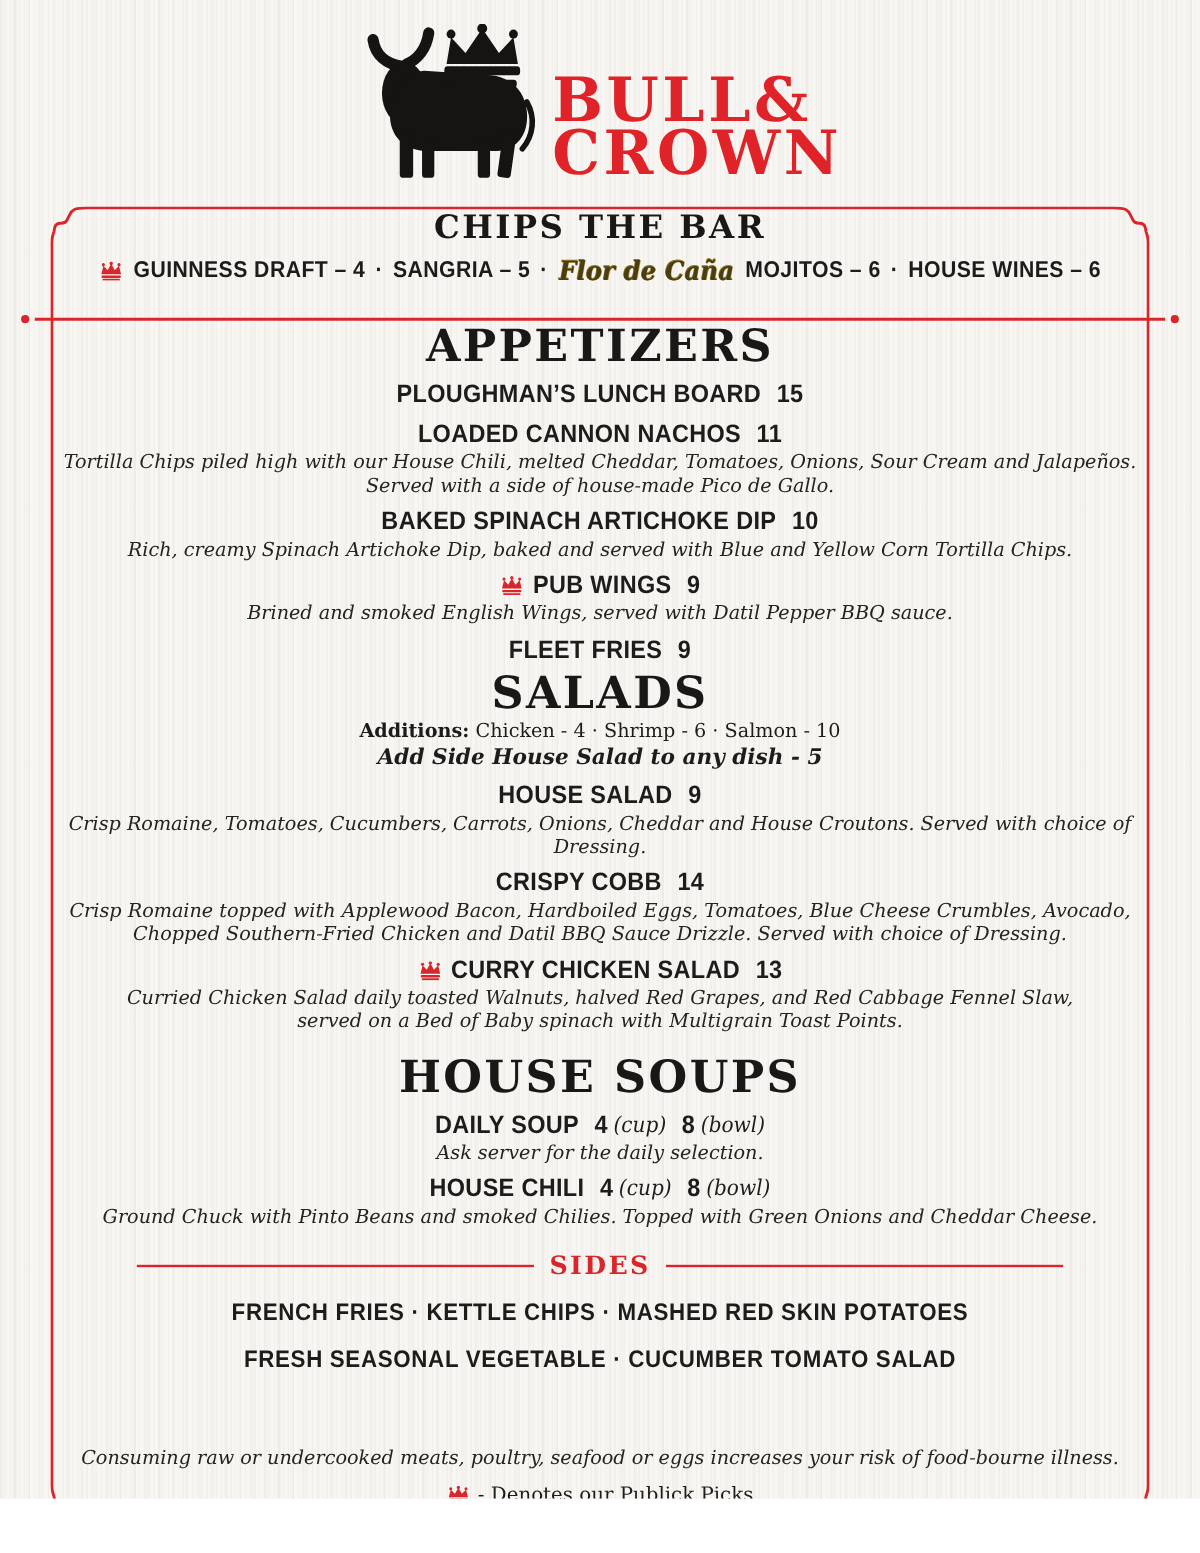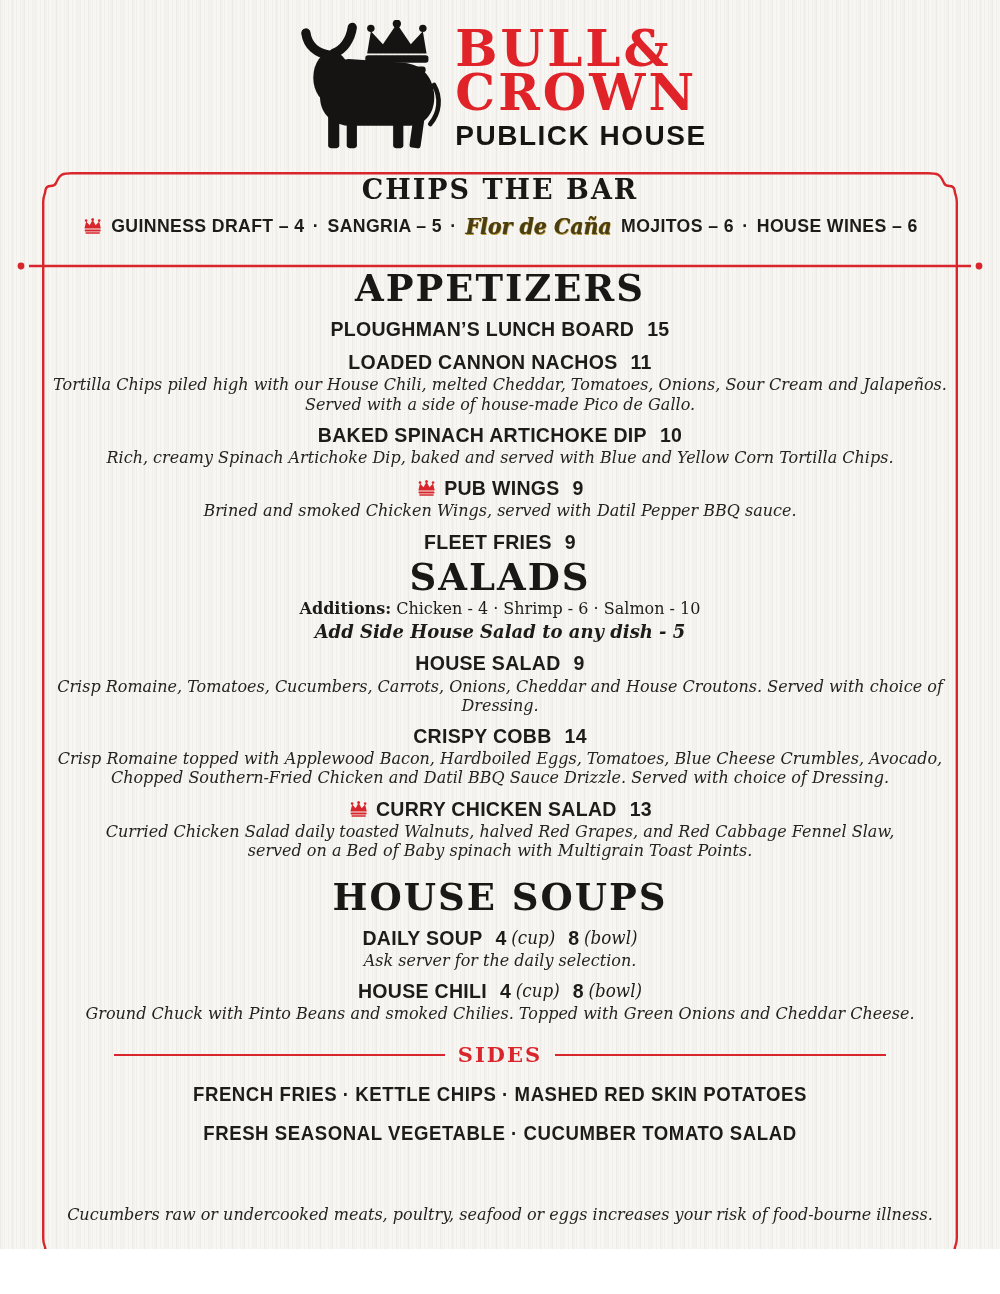--- a/index.html
+++ b/index.html
@@ -139,21 +139,20 @@
         <circle cx="82" cy="9" r="4"></circle>
           <circle cx="110" cy="4" r="4.5"></circle>
           <circle cx="138" cy="9" r="4"></circle>
         <rect x="76" y="38" width="68" height="8" rx="3"></rect>
         <rect x="79" y="50" width="62" height="7" rx="3"></rect>
       </g>
     </svg>
     <div class="brand-text">
       <div class="brand-red">BULL&amp;</div>
       <div class="brand-red">CROWN</div>
-      <div class="brand-sub">PUBLICK HOUSE</div>
     </div>
   </header>
 
   <svg class="frame-svg" width="916" height="1096" viewBox="0 0 916 1096">
     <path fill="none" stroke="#d8262c" stroke-width="2.4" stroke-linejoin="round" d="M30,1.2 L886,1.2 C896,1.2 898,3 900,7 L902,11 C903,13.5 905,14 907.5,14 C911,14 912,15.5 912.5,18 L913,21 C914,24 914.8,25 914.8,30
          L914.8,1066 C914.8,1071 914,1072 913,1075 L912.5,1078 C912,1080.5 911,1082 907.5,1082 C905,1082 903,1082.5 902,1085 L900,1089 C898,1093 896,1094.8 886,1094.8
          L30,1094.8 C20,1094.8 18,1093 16,1089 L14,1085 C13,1082.5 11,1082 8.5,1082 C5,1082 4,1080.5 3.5,1078 L3,1075 C2,1072 1.2,1071 1.2,1066
          L1.2,30 C1.2,25 2,24 3,21 L3.5,18 C4,15.5 5,14 8.5,14 C11,14 13,13.5 14,11 L16,7 C18,3 20,1.2 30,1.2 Z"></path>
   </svg>
 
@@ -207,21 +206,21 @@
     </div>
 
     <div class="menu-item">
       <div class="item-title condensed">
         <svg class="crown" width="22" height="16" fill="currentColor">
             <use href="#crown-sym"></use>
           </svg>
         <span class="item-name">PUB WINGS</span>
         <span class="item-price">9</span>
       </div>
-      <div class="item-desc">Brined and smoked Chicken Wings, served with Datil Pepper BBQ sauce.</div>
+      <div class="item-desc">Brined and smoked English Wings, served with Datil Pepper BBQ sauce.</div>
     </div>
 
     <div class="menu-item">
       <div class="item-title condensed">
         <span class="item-name">FLEET FRIES</span>
         <span class="item-price">9</span>
       </div>
     </div>
 
     <h1 class="display section-title title-salads">SALADS</h1>
@@ -288,16 +287,22 @@
       <span class="rule"></span>
       <span class="display sides-title">SIDES</span>
       <span class="rule"></span>
     </div>
     <div class="sides-row condensed">FRENCH FRIES · KETTLE CHIPS · MASHED RED SKIN POTATOES</div>
     <div class="sides-row condensed">FRESH SEASONAL VEGETABLE · CUCUMBER TOMATO SALAD</div>
 
   </main>
 
   <footer class="footer">
-    <div class="disclaimer">Cucumbers raw or undercooked meats, poultry, seafood or eggs increases your risk of food-bourne illness.</div>
+    <div class="disclaimer">Consuming raw or undercooked meats, poultry, seafood or eggs increases your risk of food-bourne illness.</div>
+    <div class="picks">
+      <svg class="crown" width="20" height="15" fill="currentColor">
+          <use href="#crown-sym"></use>
+        </svg>
+      <span>- Denotes our Publick Picks</span>
+    </div>
   </footer>
 
 </div>
 
 </body></html>

